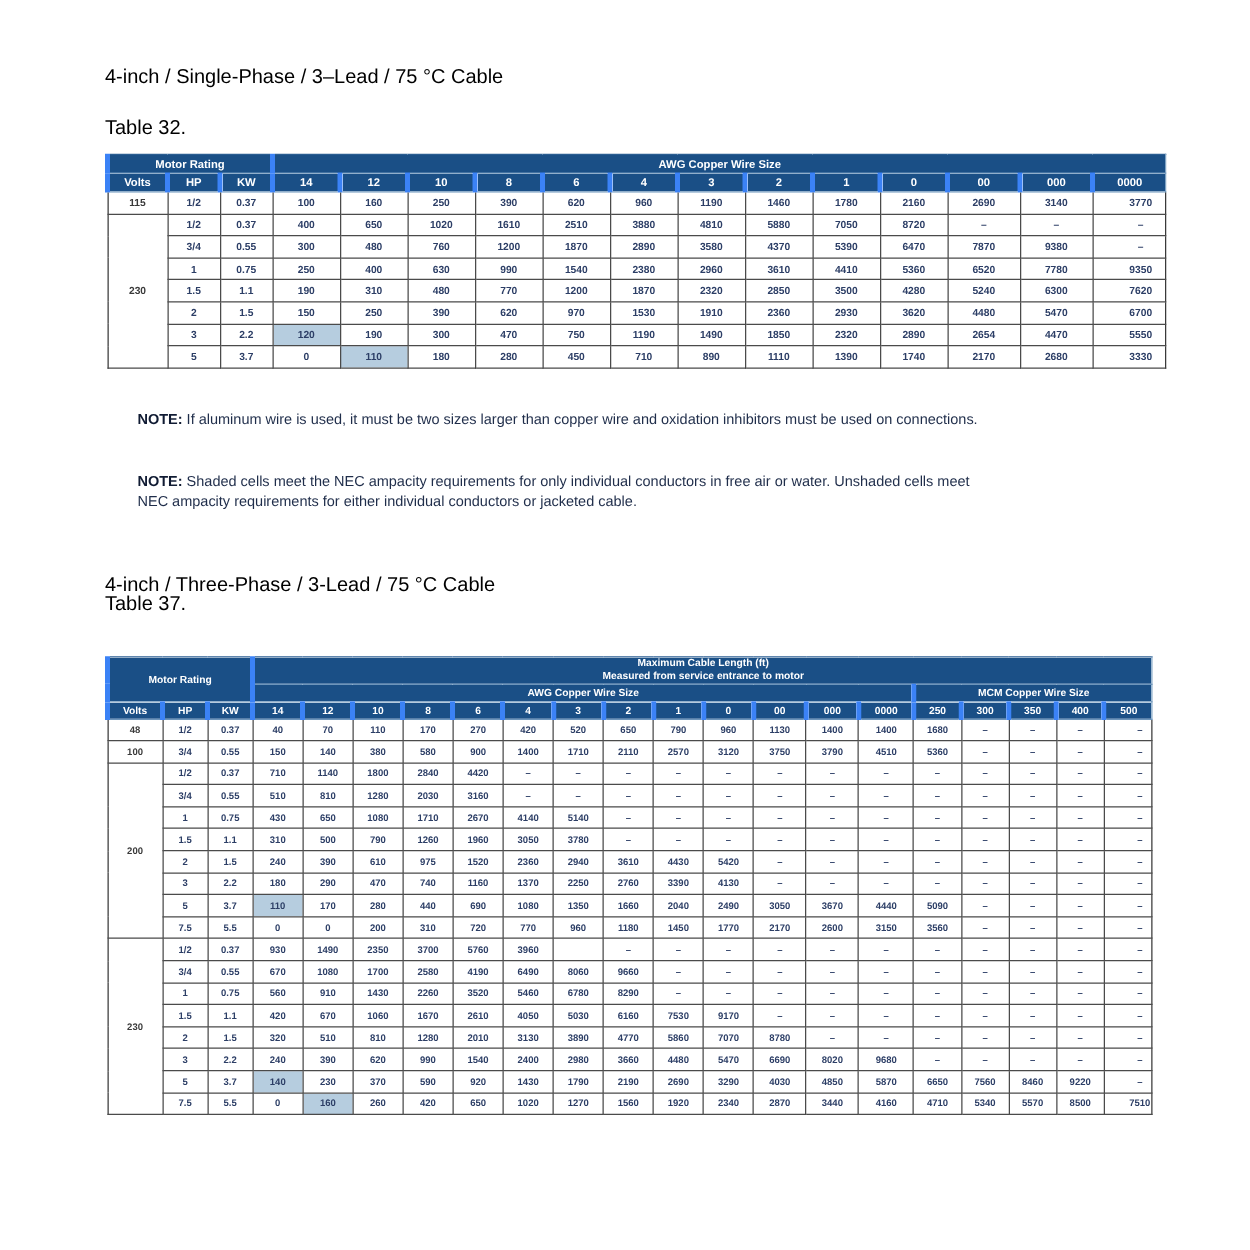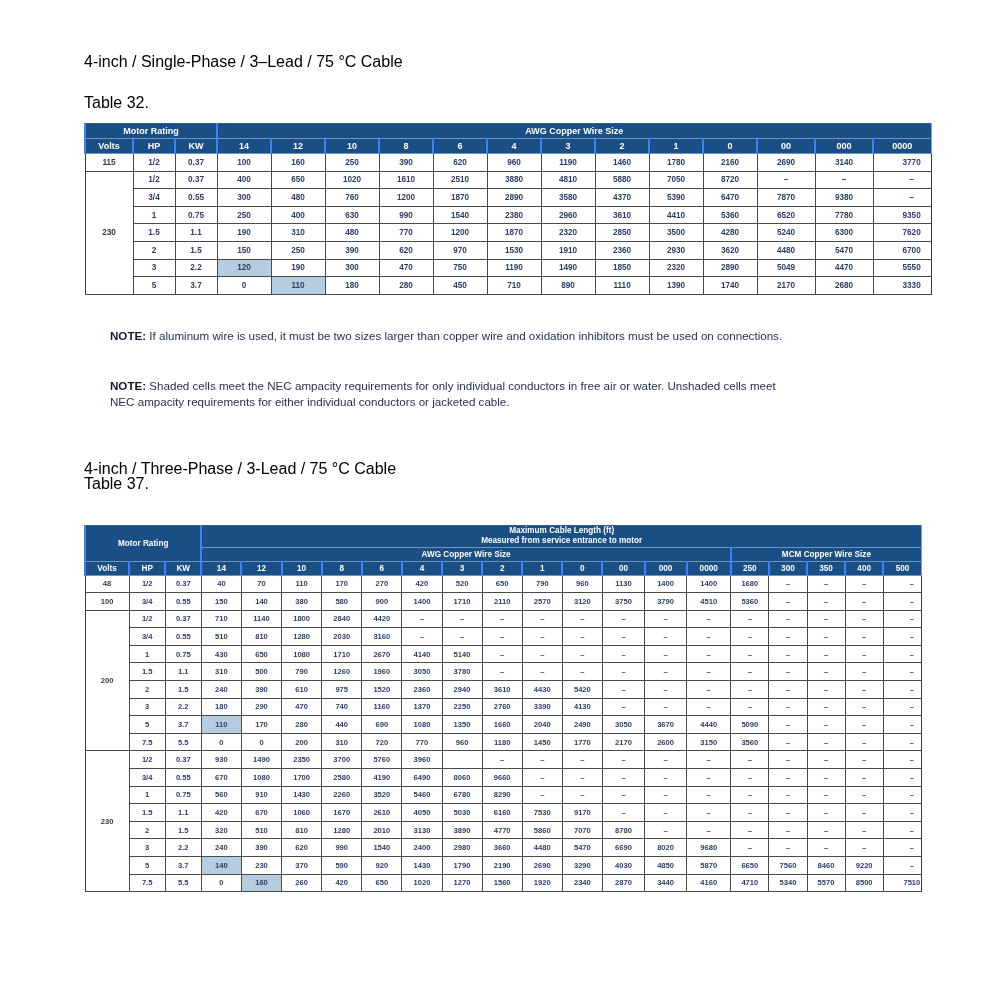--- a/index.html
+++ b/index.html
@@ -27,21 +27,21 @@
     overflow: hidden;
     white-space: nowrap;
   }
   table.cbl thead th {
     background: #1a4f86;
     color: #ffffff;
     border: 1px solid #2b5e92;
     border-bottom-color: #6d95bb;
   }
   table.cbl thead th.grp {
-    border-left: 2px solid #3b82f6;
+    border-left: 4px solid #3b82f6;
     border-right: 1px solid #7fa3c4;
   }
   table.cbl tbody td {
     background: #ffffff;
     color: #2c3e66;
   }
   table.cbl tbody td.shaded { background: #b6cddf; }
   table.cbl tbody td.voltcell { color: #3a3a3a; }
   table.cbl tbody tr td:first-child { border-left: 1.5px solid #3a3a3a; }
   table.cbl tbody tr td:last-child  { border-right: 1.5px solid #3a3a3a; padding-left: 19px; }
@@ -233,21 +233,21 @@
             <td class="shaded">120</td>
             <td>190</td>
             <td>300</td>
             <td>470</td>
             <td>750</td>
             <td>1190</td>
             <td>1490</td>
             <td>1850</td>
             <td>2320</td>
             <td>2890</td>
-            <td>5049</td>
+            <td>2654</td>
             <td>4470</td>
             <td>5550</td>
           </tr>
           <tr>
             <td>5</td>
             <td>3.7</td>
             <td>0</td>
             <td class="shaded">110</td>
             <td>180</td>
             <td>280</td>

